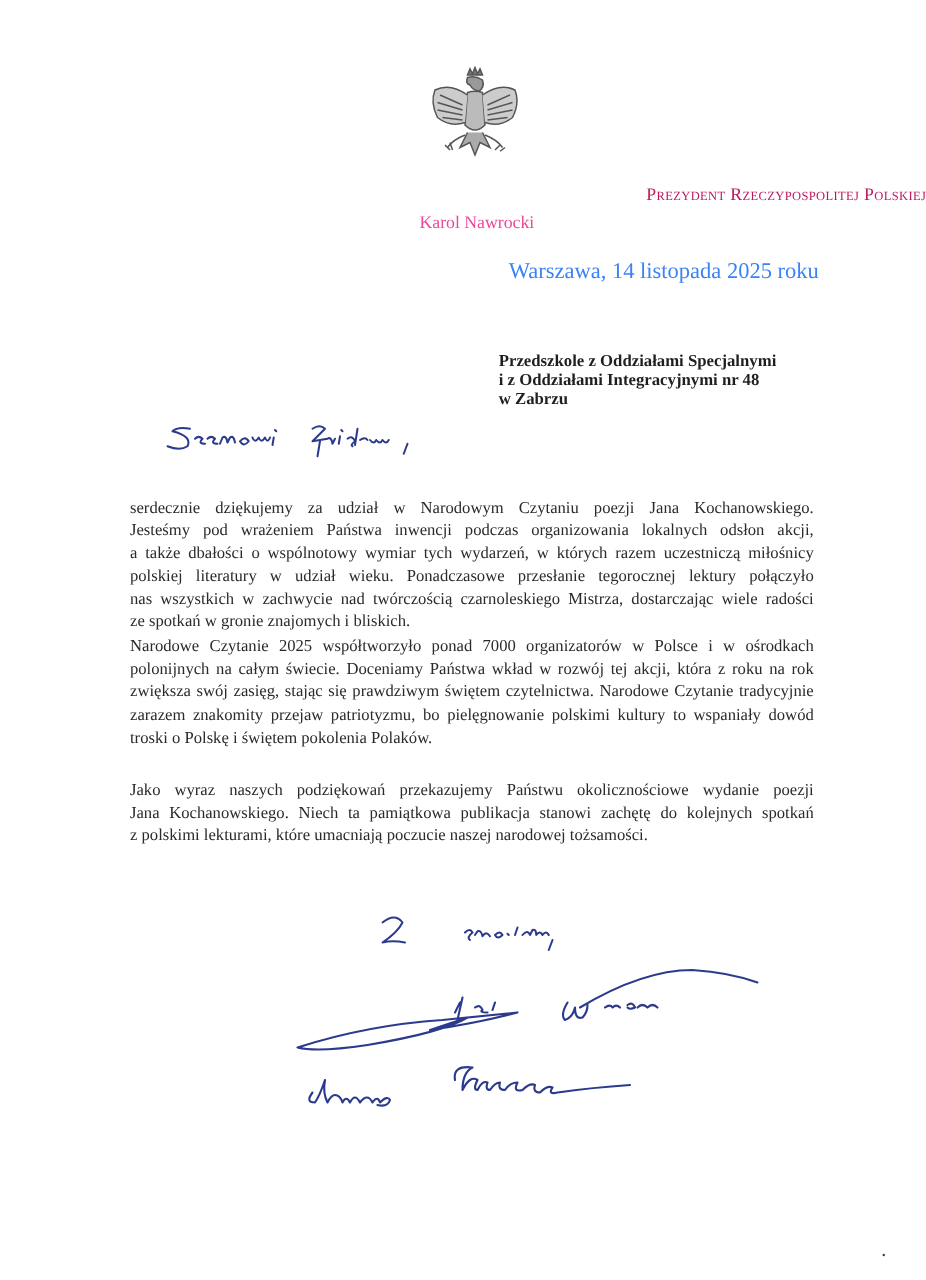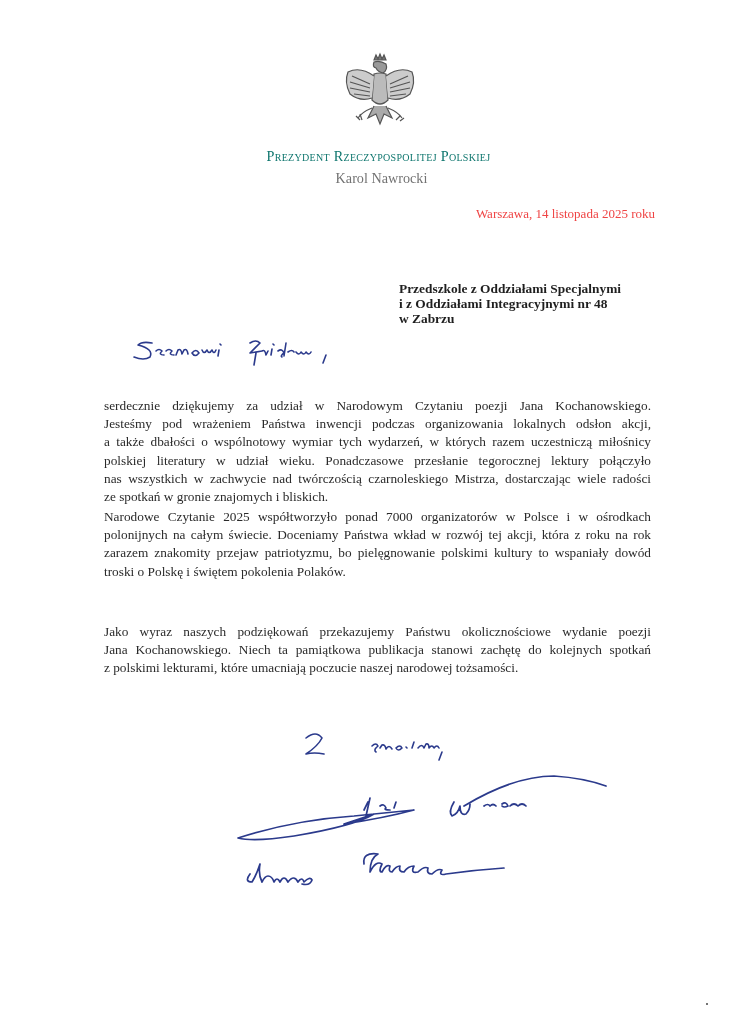--- a/index.html
+++ b/index.html
@@ -4,31 +4,31 @@
   <style>
     html, body { margin: 0; padding: 0; background: #ffffff; }
     body {
       width: 741px; height: 1024px; position: relative; overflow: hidden;
       font-family: "Liberation Serif", "DejaVu Serif", serif;
       color: #2a2a2a;
     }
     .emblem { position: absolute; left: 330px; top: 52px; width: 100px; height: 90px; }
     .header-title {
       position: absolute; left: 0; width: 741px; top: 148px;
-      text-align: center; font-size: 14.2px; letter-spacing: 0.3px; color: #0f766e;
+      text-align: right; font-size: 14.2px; letter-spacing: 0.3px; color: #be185d;
       padding-left: 16px; box-sizing: border-box;
     }
     .header-title .sc { font-variant: small-caps; }
     .header-name {
       position: absolute; left: 0; width: 741px; top: 170px;
-      text-align: center; font-size: 14.2px; color: #737373;
+      text-align: center; font-size: 14.2px; color: #ec4899;
       padding-left: 22px; box-sizing: border-box;
     }
     .date {
-      position: absolute; right: 86px; top: 206px; font-size: 13px; color: #ef4444;
+      position: absolute; right: 86px; top: 206px; font-size: 18px; color: #3b82f6;
     }
     .recipient {
       position: absolute; left: 399px; top: 281px; font-size: 13.4px; font-weight: bold;
       line-height: 15px; color: #1f1f1f;
     }
     .recipient div { white-space: nowrap; }
     .hand { position: absolute; }
     .hand svg { overflow: visible; }
     .body-text {
       position: absolute; left: 104px; width: 547px; font-size: 13.3px; line-height: 18.2px;
@@ -96,20 +96,21 @@
   <span class="line" style="display: block; word-spacing: 6.97396px;">Jesteśmy pod wrażeniem Państwa inwencji podczas organizowania lokalnych odsłon akcji,</span>
   <span class="line" style="display: block; word-spacing: 2.96615px;">a także dbałości o wspólnotowy wymiar tych wydarzeń, w których razem uczestniczą miłośnicy</span>
   <span class="line" style="display: block; word-spacing: 6.29514px;">polskiej literatury w udział wieku. Ponadczasowe przesłanie tegorocznej lektury połączyło</span>
   <span class="line" style="display: block; word-spacing: 3.19531px;">nas wszystkich w zachwycie nad twórczością czarnoleskiego Mistrza, dostarczając wiele radości</span>
   <span class="line last" style="display: block;">ze spotkań w gronie znajomych i bliskich.</span>
 </div>
 
 <div class="body-text p2">
   <span class="line" style="display: block; word-spacing: 4.93182px;">Narodowe Czytanie 2025 współtworzyło ponad 7000 organizatorów w Polsce i w ośrodkach</span>
   <span class="line" style="display: block; word-spacing: 2.02708px;">polonijnych na całym świecie. Doceniamy Państwa wkład w rozwój tej akcji, która z roku na rok</span>
+  <span class="line" style="display: block; word-spacing: 1.1625px;">zwiększa swój zasięg, stając się prawdziwym świętem czytelnictwa. Narodowe Czytanie tradycyjnie</span>
   <span class="line" style="display: block; word-spacing: 2.67344px;">zarazem znakomity przejaw patriotyzmu, bo pielęgnowanie polskimi kultury to wspaniały dowód</span>
   <span class="line last" style="display: block;">troski o Polskę i świętem pokolenia Polaków.</span>
 </div>
 
 <div class="body-text p3">
   <span class="line" style="display: block; word-spacing: 7.91211px;">Jako wyraz naszych podziękowań przekazujemy Państwu okolicznościowe wydanie poezji</span>
   <span class="line" style="display: block; word-spacing: 4.44531px;">Jana Kochanowskiego. Niech ta pamiątkowa publikacja stanowi zachętę do kolejnych spotkań</span>
   <span class="line last" style="display: block;">z polskimi lekturami, które umacniają poczucie naszej narodowej tożsamości.</span>
 </div>
 

